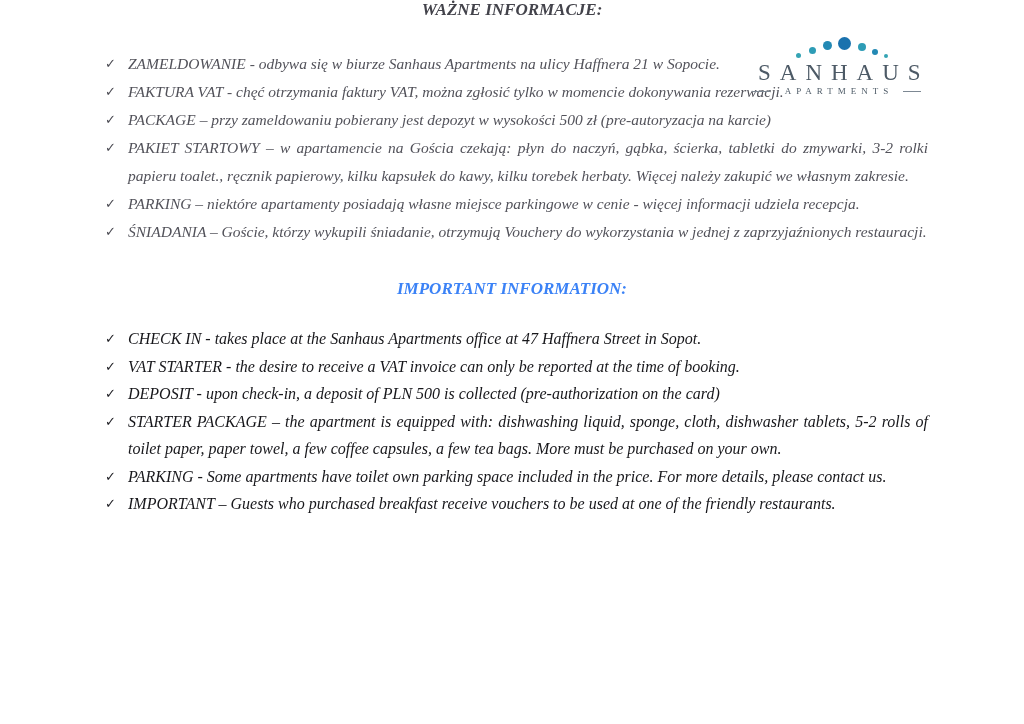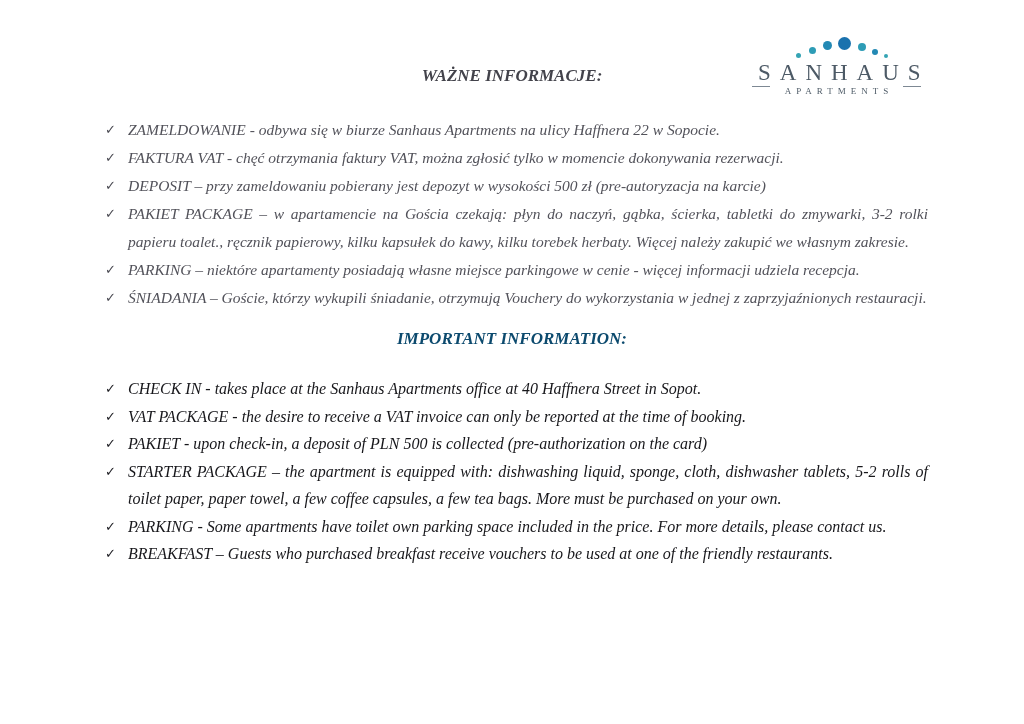--- a/index.html
+++ b/index.html
@@ -27,35 +27,35 @@
   .d6 { left:70%; top:11px; width:6px;  height:6px;  background:#2389b4; }
   .d7 { left:77%; top:16px; width:4px;  height:4px;  background:#35a4b4; }
   .logo-brand {
     position:absolute; top:20px; left:0; width:100%;
     text-align:right;
     font-size:23px; letter-spacing:9px; text-indent:9px;
     color:#4d5a66; font-weight:400;
   }
   .logo-sub {
     position:absolute; top:46px; left:0; width:100%;
-    display:flex; justify-content:center; gap:10px;
+    display:flex; align-items:center; justify-content:center; gap:10px;
   }
   .logo-sub .rule { flex:0 0 18px; height:1px; background:#7d8893; }
   .logo-sub .sub-text {
     font-size:9px; letter-spacing:5px; text-indent:5px; color:#4d5a66;
   }
 
   
   .section-title {
     text-align:center;
     font-weight:bold; font-style:italic;
     font-size:17px;
   }
-  .title-pl { padding-top:66px; color:#43434b; }
-  .title-en { margin-top:17px; color:#0c4a6e; }
+  .title-pl { color:#43434b; }
+  .title-en { margin-top:33px; color:#3b82f6; }
 
   
   .list { margin:30px 96px 0 105px; }
   .item { display:flex; line-height:28px; font-style:italic; }
   .check { flex:0 0 23px; font-style:normal; font-size:13px; }
   .item-body { flex:1; text-align:justify; }
   .term { font-weight:normal; }
 
   .list-pl { color:#52525a; font-size:15.5px; }
   .list-pl .check { color:#4a4a52; }
@@ -84,66 +84,66 @@
       <span class="sub-text">APARTMENTS</span>
       <span class="rule"></span>
     </div>
   </div>
 
   <div class="section-title title-pl">WAŻNE INFORMACJE:</div>
 
   <div class="list list-pl">
     <div class="item">
       <span class="check">✓</span>
-      <div class="item-body"><span class="term">ZAMELDOWANIE</span> <span>-  odbywa się w biurze Sanhaus Apartments na ulicy Haffnera 22 w Sopocie.</span></div>
+      <div class="item-body"><span class="term">ZAMELDOWANIE</span> <span>-  odbywa się w biurze Sanhaus Apartments na ulicy Haffnera 21 w Sopocie.</span></div>
     </div>
     <div class="item">
       <span class="check">✓</span>
       <div class="item-body"><span class="term">FAKTURA VAT</span> <span>- chęć otrzymania faktury VAT, można zgłosić tylko w momencie dokonywania rezerwacji.</span></div>
     </div>
     <div class="item">
       <span class="check">✓</span>
-      <div class="item-body"><span class="term">DEPOSIT</span> <span>– przy zameldowaniu pobierany jest depozyt w wysokości 500 zł (pre-autoryzacja na karcie)</span></div>
+      <div class="item-body"><span class="term">PACKAGE</span> <span>– przy zameldowaniu pobierany jest depozyt w wysokości 500 zł (pre-autoryzacja na karcie)</span></div>
     </div>
     <div class="item">
       <span class="check">✓</span>
-      <div class="item-body"><span class="term">PAKIET PACKAGE</span> <span>– w apartamencie na Gościa czekają: płyn do naczyń, gąbka, ścierka, tabletki do zmywarki, 3-2 rolki papieru toalet., ręcznik papierowy, kilku kapsułek do kawy, kilku torebek herbaty. Więcej należy zakupić we własnym zakresie.</span></div>
+      <div class="item-body"><span class="term">PAKIET STARTOWY</span> <span>– w apartamencie na Gościa czekają: płyn do naczyń, gąbka, ścierka, tabletki do zmywarki, 3-2 rolki papieru toalet., ręcznik papierowy, kilku kapsułek do kawy, kilku torebek herbaty. Więcej należy zakupić we własnym zakresie.</span></div>
     </div>
     <div class="item">
       <span class="check">✓</span>
       <div class="item-body"><span class="term">PARKING</span> <span>– niektóre apartamenty posiadają własne miejsce parkingowe w cenie - więcej informacji udziela recepcja.</span></div>
     </div>
     <div class="item">
       <span class="check">✓</span>
       <div class="item-body"><span class="term">ŚNIADANIA</span> <span>– Goście, którzy wykupili śniadanie, otrzymują Vouchery do wykorzystania w jednej z zaprzyjaźnionych restauracji.</span></div>
     </div>
   </div>
 
   <div class="section-title title-en">IMPORTANT INFORMATION:</div>
 
   <div class="list list-en">
     <div class="item">
       <span class="check">✓</span>
-      <div class="item-body"><span class="term">CHECK IN</span> <span>- takes place at the Sanhaus Apartments office at 40 Haffnera Street in Sopot.</span></div>
+      <div class="item-body"><span class="term">CHECK IN</span> <span>- takes place at the Sanhaus Apartments office at 47 Haffnera Street in Sopot.</span></div>
     </div>
     <div class="item">
       <span class="check">✓</span>
-      <div class="item-body"><span class="term">VAT PACKAGE</span> <span>- the desire to receive a VAT invoice can only be reported at the time of booking.</span></div>
+      <div class="item-body"><span class="term">VAT STARTER</span> <span>- the desire to receive a VAT invoice can only be reported at the time of booking.</span></div>
     </div>
     <div class="item">
       <span class="check">✓</span>
-      <div class="item-body"><span class="term">PAKIET</span> <span>- upon check-in, a deposit of PLN 500 is collected (pre-authorization on the card)</span></div>
+      <div class="item-body"><span class="term">DEPOSIT</span> <span>- upon check-in, a deposit of PLN 500 is collected (pre-authorization on the card)</span></div>
     </div>
     <div class="item">
       <span class="check">✓</span>
       <div class="item-body"><span class="term">STARTER PACKAGE</span> <span>–  the apartment is equipped with: dishwashing liquid, sponge, cloth, dishwasher tablets, 5-2 rolls of toilet paper, paper towel, a few coffee capsules, a few tea bags. More must be purchased on your own.</span></div>
     </div>
     <div class="item">
       <span class="check">✓</span>
       <div class="item-body"><span class="term">PARKING</span> <span>- Some apartments have toilet own parking space included in the price. For more details, please contact us.</span></div>
     </div>
     <div class="item">
       <span class="check">✓</span>
-      <div class="item-body"><span class="term">BREAKFAST</span> <span>– Guests who purchased breakfast receive vouchers to be used at one of the friendly restaurants.</span></div>
+      <div class="item-body"><span class="term">IMPORTANT</span> <span>– Guests who purchased breakfast receive vouchers to be used at one of the friendly restaurants.</span></div>
     </div>
   </div>
 
 </div>
 
 </body></html>

